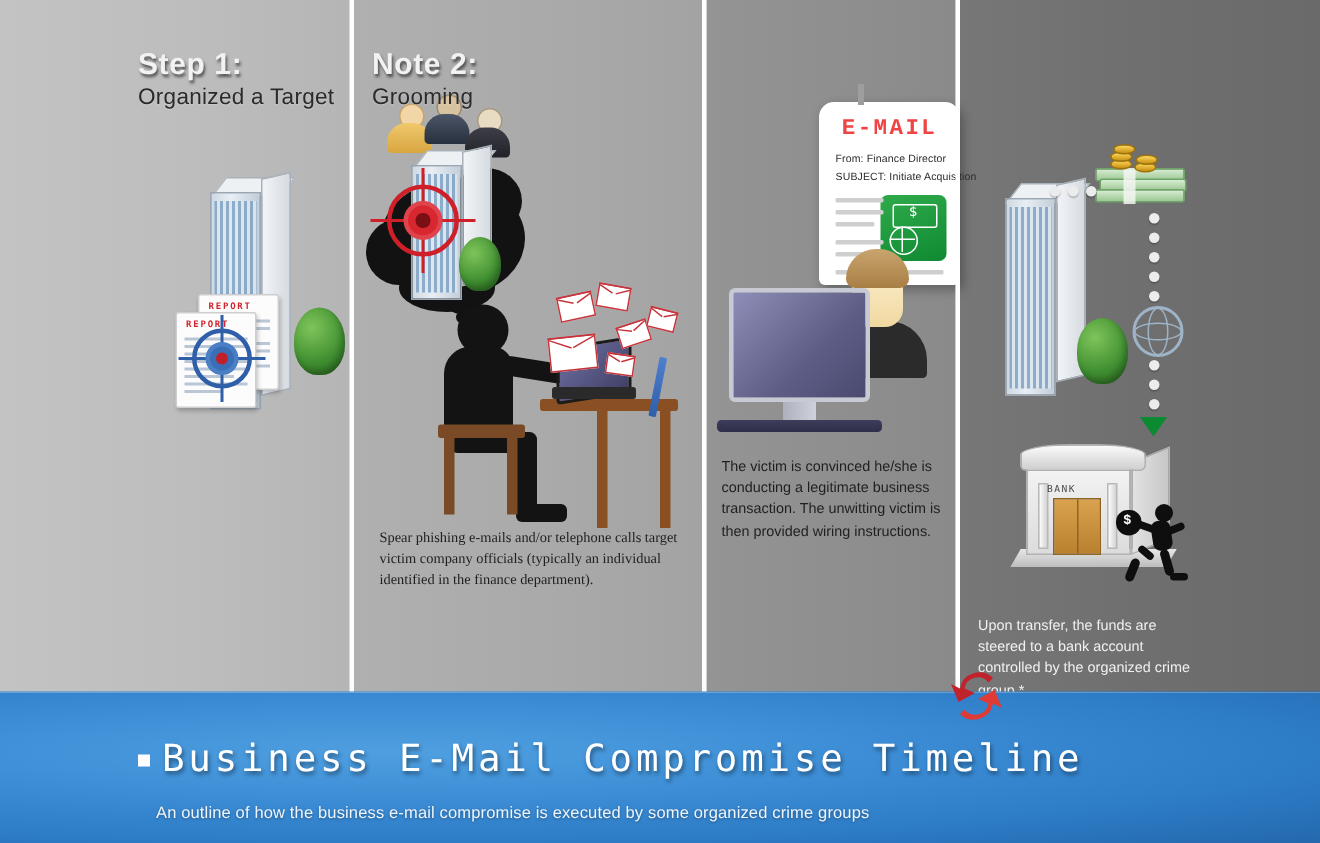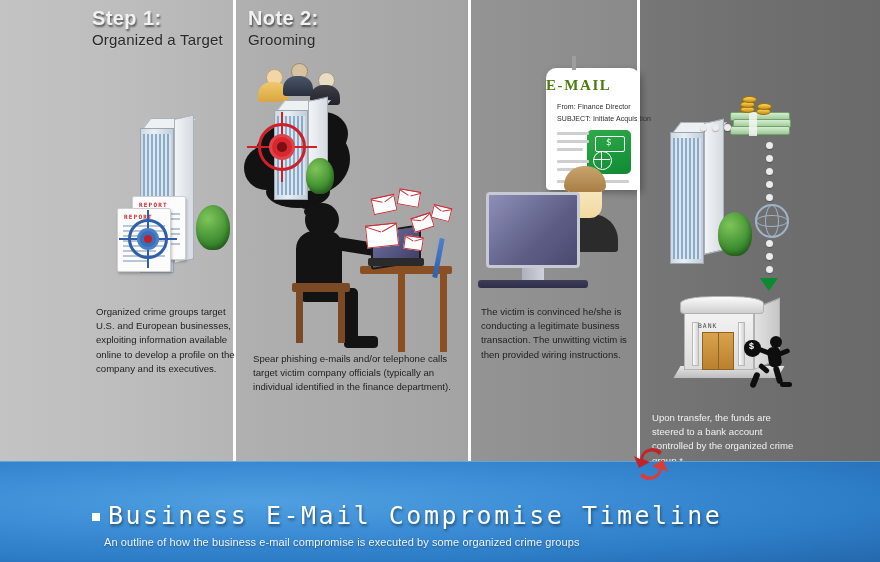--- a/index.html
+++ b/index.html
@@ -13,48 +13,48 @@
   .panel{position:absolute;top:0;bottom:0;overflow:hidden;}
   .p1{left:0;width:233px;background:linear-gradient(90deg,#c3c3c3 0%,#bdbdbd 55%,#b5b5b5 100%);}
   .p2{left:236px;width:232px;background:linear-gradient(90deg,#b0b0b0 0%,#a9a9a9 60%,#a3a3a3 100%);}
   .p3{left:471px;width:166px;background:linear-gradient(90deg,#949494 0%,#8e8e8e 60%,#8a8a8a 100%);}
   .p4{left:640px;width:240px;background:linear-gradient(90deg,#777 0%,#6f6f6f 50%,#6a6a6a 100%);}
   .divider{position:absolute;top:0;width:3px;height:562px;
     background:linear-gradient(180deg,#fff 0%,#fff 80%,rgba(255,255,255,.25) 100%);z-index:6;}
   .d1{left:233px;} .d2{left:468px;} .d3{left:637px;}
 
   
-  .hd{position:absolute;z-index:8;}
+  .hd{position:absolute;z-index:8;margin-top:25px;}
   .hd .t1{
     font-size:20px;font-weight:bold;color:#f2f2f2;letter-spacing:.4px;
     text-shadow:1px 2px 2px rgba(0,0,0,.55);line-height:1;
   }
   .hd .t2{
     font-size:15px;color:#2a2a2a;margin-top:4px;line-height:1.1;
     letter-spacing:.2px;text-shadow:0 1px 1px rgba(255,255,255,.25);
   }
   .hd1{left:92px;top:8px;} .hd2{left:248px;top:8px;}
   .hd3{left:478px;top:8px;} .hd4{left:648px;top:8px;}
 
   
   .copy{position:absolute;z-index:8;font-size:9.6px;line-height:1.48;color:#1f1f1f;}
   .copy p{margin:0 0 9px 0;}
   .c1{left:96px;top:305px;width:146px;}
-  .c2{left:253px;top:352px;width:208px;}
+  .c2{left:253px;top:352px;width:208px;font-family:Liberation Serif, serif;}
   .c3{left:481px;top:305px;width:156px;}
   .c4{left:652px;top:411px;width:150px;color:#f0f0f0;}
   .note{position:absolute;z-index:9;left:652px;top:463px;width:148px;
     font-size:7.4px;line-height:1.42;color:#dfe9f5;}
 
   
   .banner{position:absolute;left:0;right:0;top:461px;height:101px;z-index:10;
     background:radial-gradient(ellipse at 30% 40%,#4f9fe0 0%,#3d8ed6 35%,#2d7cc6 70%,#2468ad 100%);
     box-shadow:inset 0 1px 0 rgba(255,255,255,.25);}
   .banner .bt{
-    position:absolute;left:92px;top:40px;
+    position:absolute;left:92px;top:30px;
     font-family:"DejaVu Sans Mono",monospace;font-size:25px;color:#fff;
     letter-spacing:2.5px;text-shadow:1px 2px 3px rgba(0,0,0,.45);white-space:nowrap;
   }
   .banner .bullet{display:inline-block;width:8px;height:8px;background:#fff;
     margin-right:8px;vertical-align:3px;}
   .banner .bs{position:absolute;left:104px;top:75px;font-size:11px;color:#eef5fd;
     letter-spacing:.1px;text-shadow:0 1px 2px rgba(0,0,0,.35);white-space:nowrap;}
 
   
   .art{position:absolute;z-index:5;}
@@ -125,23 +125,23 @@
     background:linear-gradient(135deg,#8e8fb8,#5d5d86 60%,#4a4a70);
     border:3px solid #c7c9d4;border-radius:4px;box-sizing:border-box;}
   .mon .stand{position:absolute;left:38%;bottom:-14px;width:24%;height:14px;
     background:linear-gradient(90deg,#aeb1bd,#cfd2dc);}
   .mon .base{position:absolute;left:-8%;bottom:-20px;width:116%;height:8px;
     background:linear-gradient(180deg,#3d3d5c,#2e2e48);border-radius:3px;}
 
   
   .mail{position:absolute;background:#fff;border-radius:10px 10px 4px 4px;
     box-shadow:2px 3px 7px rgba(0,0,0,.3);}
-  .mail .ttl{position:absolute;left:0;right:0;top:9px;text-align:left;
-    font-family:Liberation Serif, serif;font-weight:bold;font-size:15px;
-    color:#4d7c0f;letter-spacing:1.6px;}
+  .mail .ttl{position:absolute;left:0;right:0;top:9px;text-align:center;
+    font-family:Liberation Mono, monospace;font-weight:bold;font-size:15px;
+    color:#ef4444;letter-spacing:1.6px;}
   .mail .mf{position:absolute;left:11px;font-size:7px;color:#2b2b2b;
     letter-spacing:.1px;white-space:nowrap;}
   .mail .ln{position:absolute;left:11px;height:3px;background:#cfcfcf;border-radius:1px;}
   .mail .gbox{position:absolute;right:9px;width:44px;height:44px;border-radius:5px;
     background:linear-gradient(160deg,#2faa4a,#0f8a33);}
   .mail .bill{position:absolute;left:8px;top:6px;width:28px;height:14px;
     border:1.4px solid #fff;border-radius:2px;}
   .mail .bill:after{content:"$";position:absolute;left:10px;top:0px;color:#fff;font-size:9px;
     font-family:"DejaVu Sans",sans-serif;}
   .mail .glb{position:absolute;left:6px;bottom:4px;width:17px;height:17px;border-radius:50%;
@@ -249,23 +249,20 @@
       <div class="ln" style="top:51px;right:22px;"></div>
   </div>
   <div class="cross art" style="left:128px;top:219px;width:40px;height:40px;z-index:6;">
     <div class="hbar"></div>
       <div class="vbar"></div>
     <div class="ring"></div>
       <div class="ring2"></div>
       <div class="dot"></div>
   </div>
 
-  <div class="copy c1">
-    <p>Organized crime groups target U.S. and European businesses, exploiting information available online to develop a profile on the company and its executives.</p>
-  </div>
 
   <div class="hd hd2">
     <div class="t1">Note 2:</div>
     <div class="t2">Grooming</div>
   </div>
 
   <div class="av art" style="left:258px;top:69px;width:30px;height:34px;">
     <div class="head" style="background:#f3d6a8;border:1px solid #c9a468;"></div>
     <div class="body" style="background:linear-gradient(180deg,#f0c86d,#d8a63f);"></div>
   </div>

